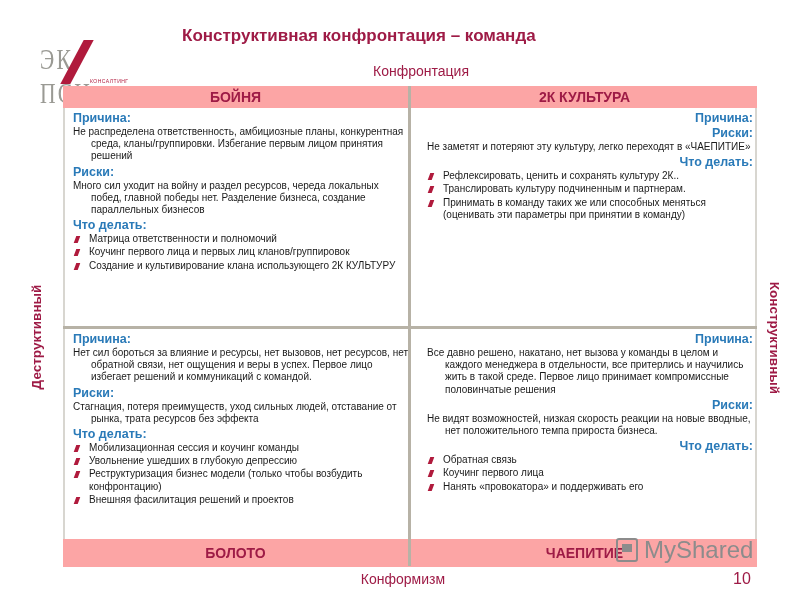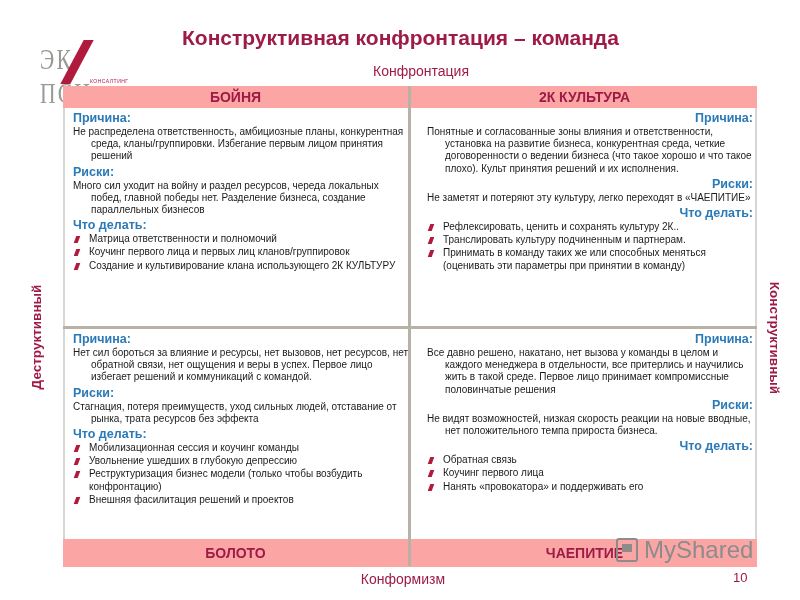--- a/index.html
+++ b/index.html
@@ -4,24 +4,24 @@
 <style>
   * { box-sizing: border-box; margin: 0; padding: 0; }
   html, body { width: 800px; height: 600px; background: #ffffff; overflow: hidden; }
   body { position: relative; font-family: "Liberation Sans", sans-serif; color: #1a1a1a; }
 
   .logo { position: absolute; left: 38px; top: 38px; width: 100px; height: 50px; }
   .logo-letters { position: absolute; left: 2px; top: 4px; font-family: "Liberation Serif", serif; font-size: 30px; color: #9a9a94; letter-spacing: 3px; transform: scaleX(0.72); transform-origin: left top; }
   .logo-slash { position: absolute; left: 34px; top: 2px; width: 10px; height: 44px; background: #b01a3c; transform: skewX(-28deg); }
   .logo-sub { position: absolute; left: 52px; top: 40px; font-size: 5px; color: #b01a3c; letter-spacing: 0.5px; }
 
-  .title { position: absolute; left: 182px; top: 26px; font-size: 21px; font-weight: bold; color: #9e1b46; white-space: nowrap; }
+  .title { position: absolute; left: 182px; top: 26px; font-size: 17px; font-weight: bold; color: #9e1b46; white-space: nowrap; }
   .axis-top { position: absolute; left: 0; width: 800px; top: 63px; text-align: center; font-size: 14px; color: #9e1b46; padding-left: 6px; margin-left: 18px; }
   .axis-bottom { position: absolute; left: 0; width: 800px; top: 571px; text-align: center; font-size: 14px; color: #9e1b46; padding-left: 6px; }
-  .page-num { position: absolute; left: 733px; top: 570px; font-size: 13px; color: #9e1b46; }
+  .page-num { position: absolute; left: 733px; top: 570px; font-size: 16px; color: #9e1b46; }
 
   .axis-left { position: absolute; left: 26px; top: 272px; width: 20px; height: 130px; }
   .axis-left span { position: absolute; left: 50%; top: 50%; transform: translate(-50%,-50%) rotate(-90deg); white-space: nowrap; font-size: 13.5px; font-weight: bold; color: #9e1b46; }
   .axis-right { position: absolute; left: 764px; top: 268px; width: 20px; height: 140px; }
   .axis-right span { position: absolute; left: 50%; top: 50%; transform: translate(-50%,-50%) rotate(90deg); white-space: nowrap; font-size: 13.5px; font-weight: bold; color: #9e1b46; }
 
   .band { position: absolute; left: 63px; width: 694px; height: 22px; background: #fca5a5; }
   .band-top { top: 86px; }
   .band-bottom { top: 539px; height: 28px; }
   .band-label { position: absolute; top: 0; height: 100%; display: flex; align-items: center; justify-content: center; font-size: 14px; font-weight: bold; color: #9e1b46; }
@@ -85,21 +85,20 @@
   <div class="head">Что делать:</div>
   <ul class="bullets">
     <li><span class="bullet-icon"></span><span>Матрица ответственности и полномочий</span></li>
     <li><span class="bullet-icon"></span><span>Коучинг первого лица и первых лиц кланов/группировок</span></li>
     <li><span class="bullet-icon"></span><span>Создание и культивирование клана использующего 2К КУЛЬТУРУ</span></li>
   </ul>
 </div>
 
 <div class="quad q-tr">
   <div class="head">Причина:</div>
-  <div class="para">Понятные и согласованные зоны влияния и ответственности, установка на развитие бизнеса, конкурентная среда, четкие договоренности о ведении бизнеса (что такое хорошо и что такое плохо). Культ принятия решений и их исполнения.</div>
   <div class="head">Риски:</div>
   <div class="para">Не заметят и потеряют эту культуру, легко переходят в «ЧАЕПИТИЕ»</div>
   <div class="head">Что делать:</div>
   <ul class="bullets">
     <li><span class="bullet-icon"></span><span>Рефлексировать, ценить и сохранять культуру 2К..</span></li>
     <li><span class="bullet-icon"></span><span>Транслировать культуру подчиненным и партнерам.</span></li>
     <li><span class="bullet-icon"></span><span>Принимать в команду таких же или способных меняться (оценивать эти параметры при принятии в команду)</span></li>
   </ul>
 </div>
 

